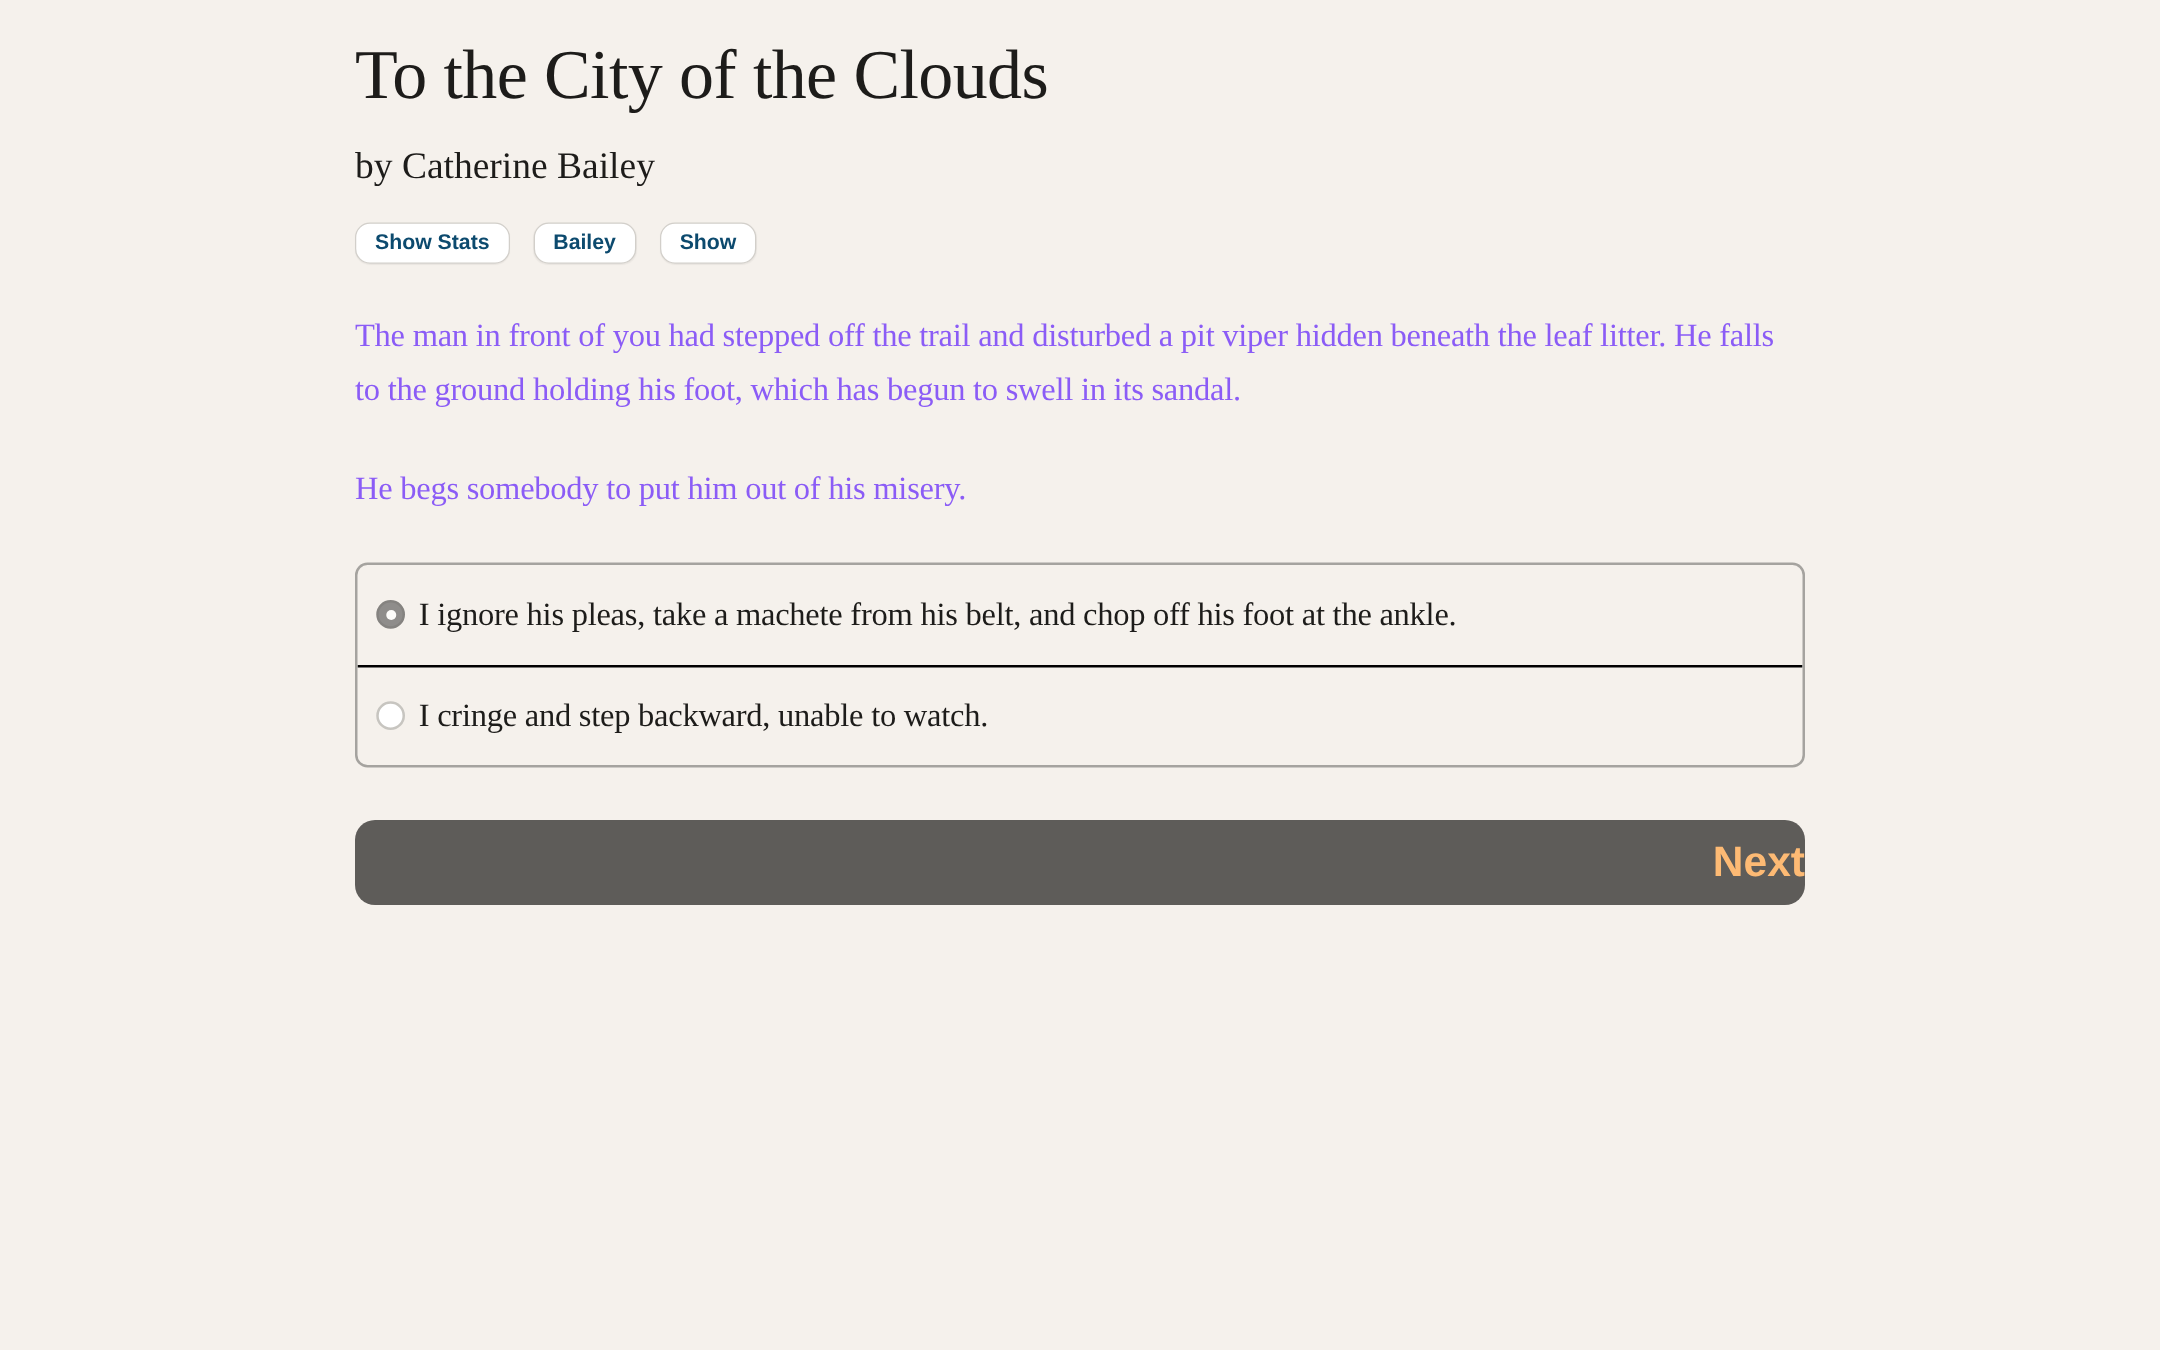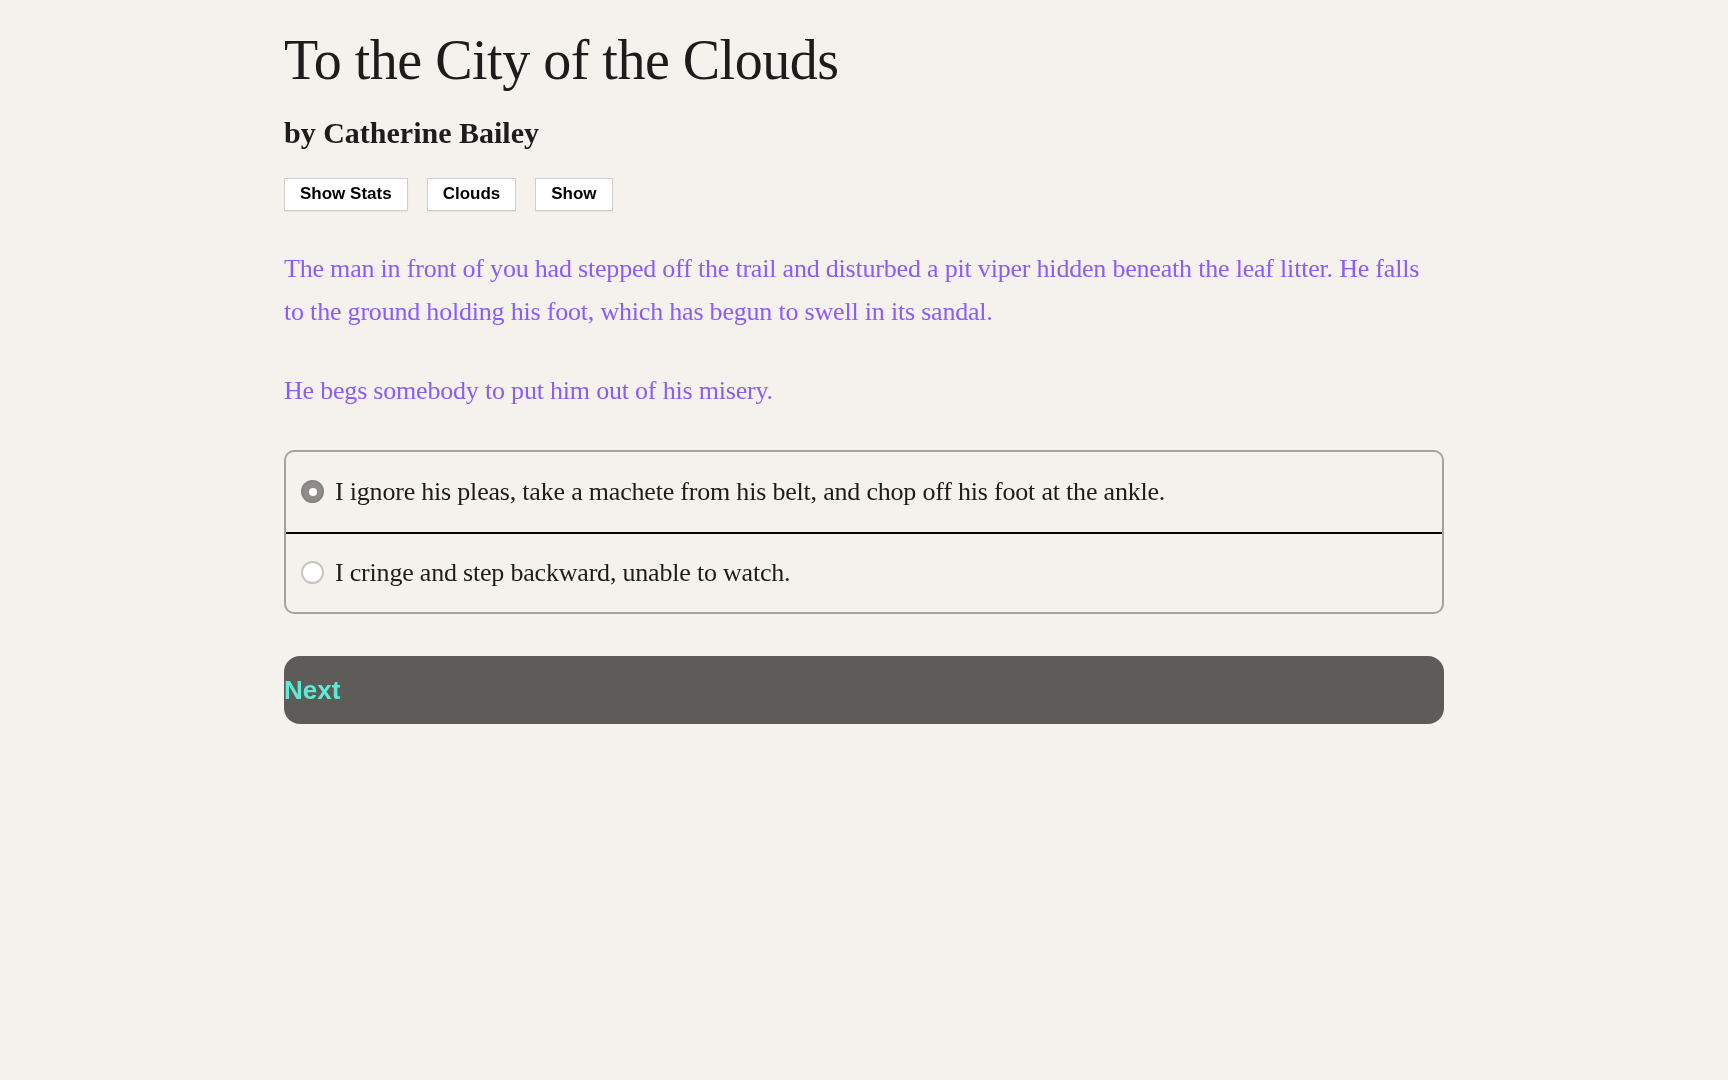--- a/index.html
+++ b/index.html
@@ -18,39 +18,39 @@
   .story-title {
     font-family: "Liberation Serif", serif;
     font-weight: normal;
     font-size: 56px;
     line-height: 1.15;
     color: #1d1c1a;
     letter-spacing: -0.5px;
   }
   .story-byline {
     font-family: "Liberation Serif", serif;
-    font-weight: bold;
+    font-weight: normal;
     font-size: 30px;
     margin-top: 24px;
     color: #1d1c1a;
   }
   .toolbar {
     display: flex;
     gap: 19px;
     margin-top: 28px;
   }
   .ui-btn {
     background: #ffffff;
     border: 1px solid #d2cfca;
-    border-radius: 0;
+    border-radius: 12px;
     padding: 4px 15px 5px 15px;
     font-family: "Liberation Sans", sans-serif;
     font-size: 17px;
     font-weight: bold;
-    color: #000000;
+    color: #0c4a6e;
     cursor: pointer;
     box-shadow: 0 1px 1px rgba(0,0,0,0.05);
     line-height: 1.25;
   }
   .story-text p {
     font-family: "Liberation Serif", serif;
     font-size: 26px;
     line-height: 43px;
     letter-spacing: -0.2px;
     margin-top: 36px;
@@ -102,42 +102,42 @@
     line-height: 1.3;
   }
   .next-btn {
     display: block;
     width: 100%;
     margin-top: 42px;
     height: 68px;
     background: #5e5c59;
     border: none;
     border-radius: 16px;
-    color: #5eead4;
+    color: #fdba74;
     font-family: "Liberation Sans", sans-serif;
-    font-size: 26px;
+    font-size: 34px;
     font-weight: bold;
     cursor: pointer;
-    text-align: left;
+    text-align: right;
     line-height: 68px;
     padding: 0;
   }
 </style>
 </head>
 <body>
 
 <div class="container">
 
   <h1 class="story-title">To the City of the Clouds</h1>
 
   <div class="story-byline">by Catherine Bailey</div>
 
   <div class="toolbar">
     <button class="ui-btn">Show Stats</button>
-    <button class="ui-btn">Clouds</button>
+    <button class="ui-btn">Bailey</button>
     <button class="ui-btn">Show</button>
   </div>
 
   <div class="story-text">
     <p>The man in front of you had stepped off the trail and disturbed a pit viper hidden beneath the leaf litter. He falls to the ground holding his foot, which has begun to swell in its sandal.</p>
     <p>He begs somebody to put him out of his misery.</p>
   </div>
 
   <div class="choice-box">
     <div class="choice selected">

